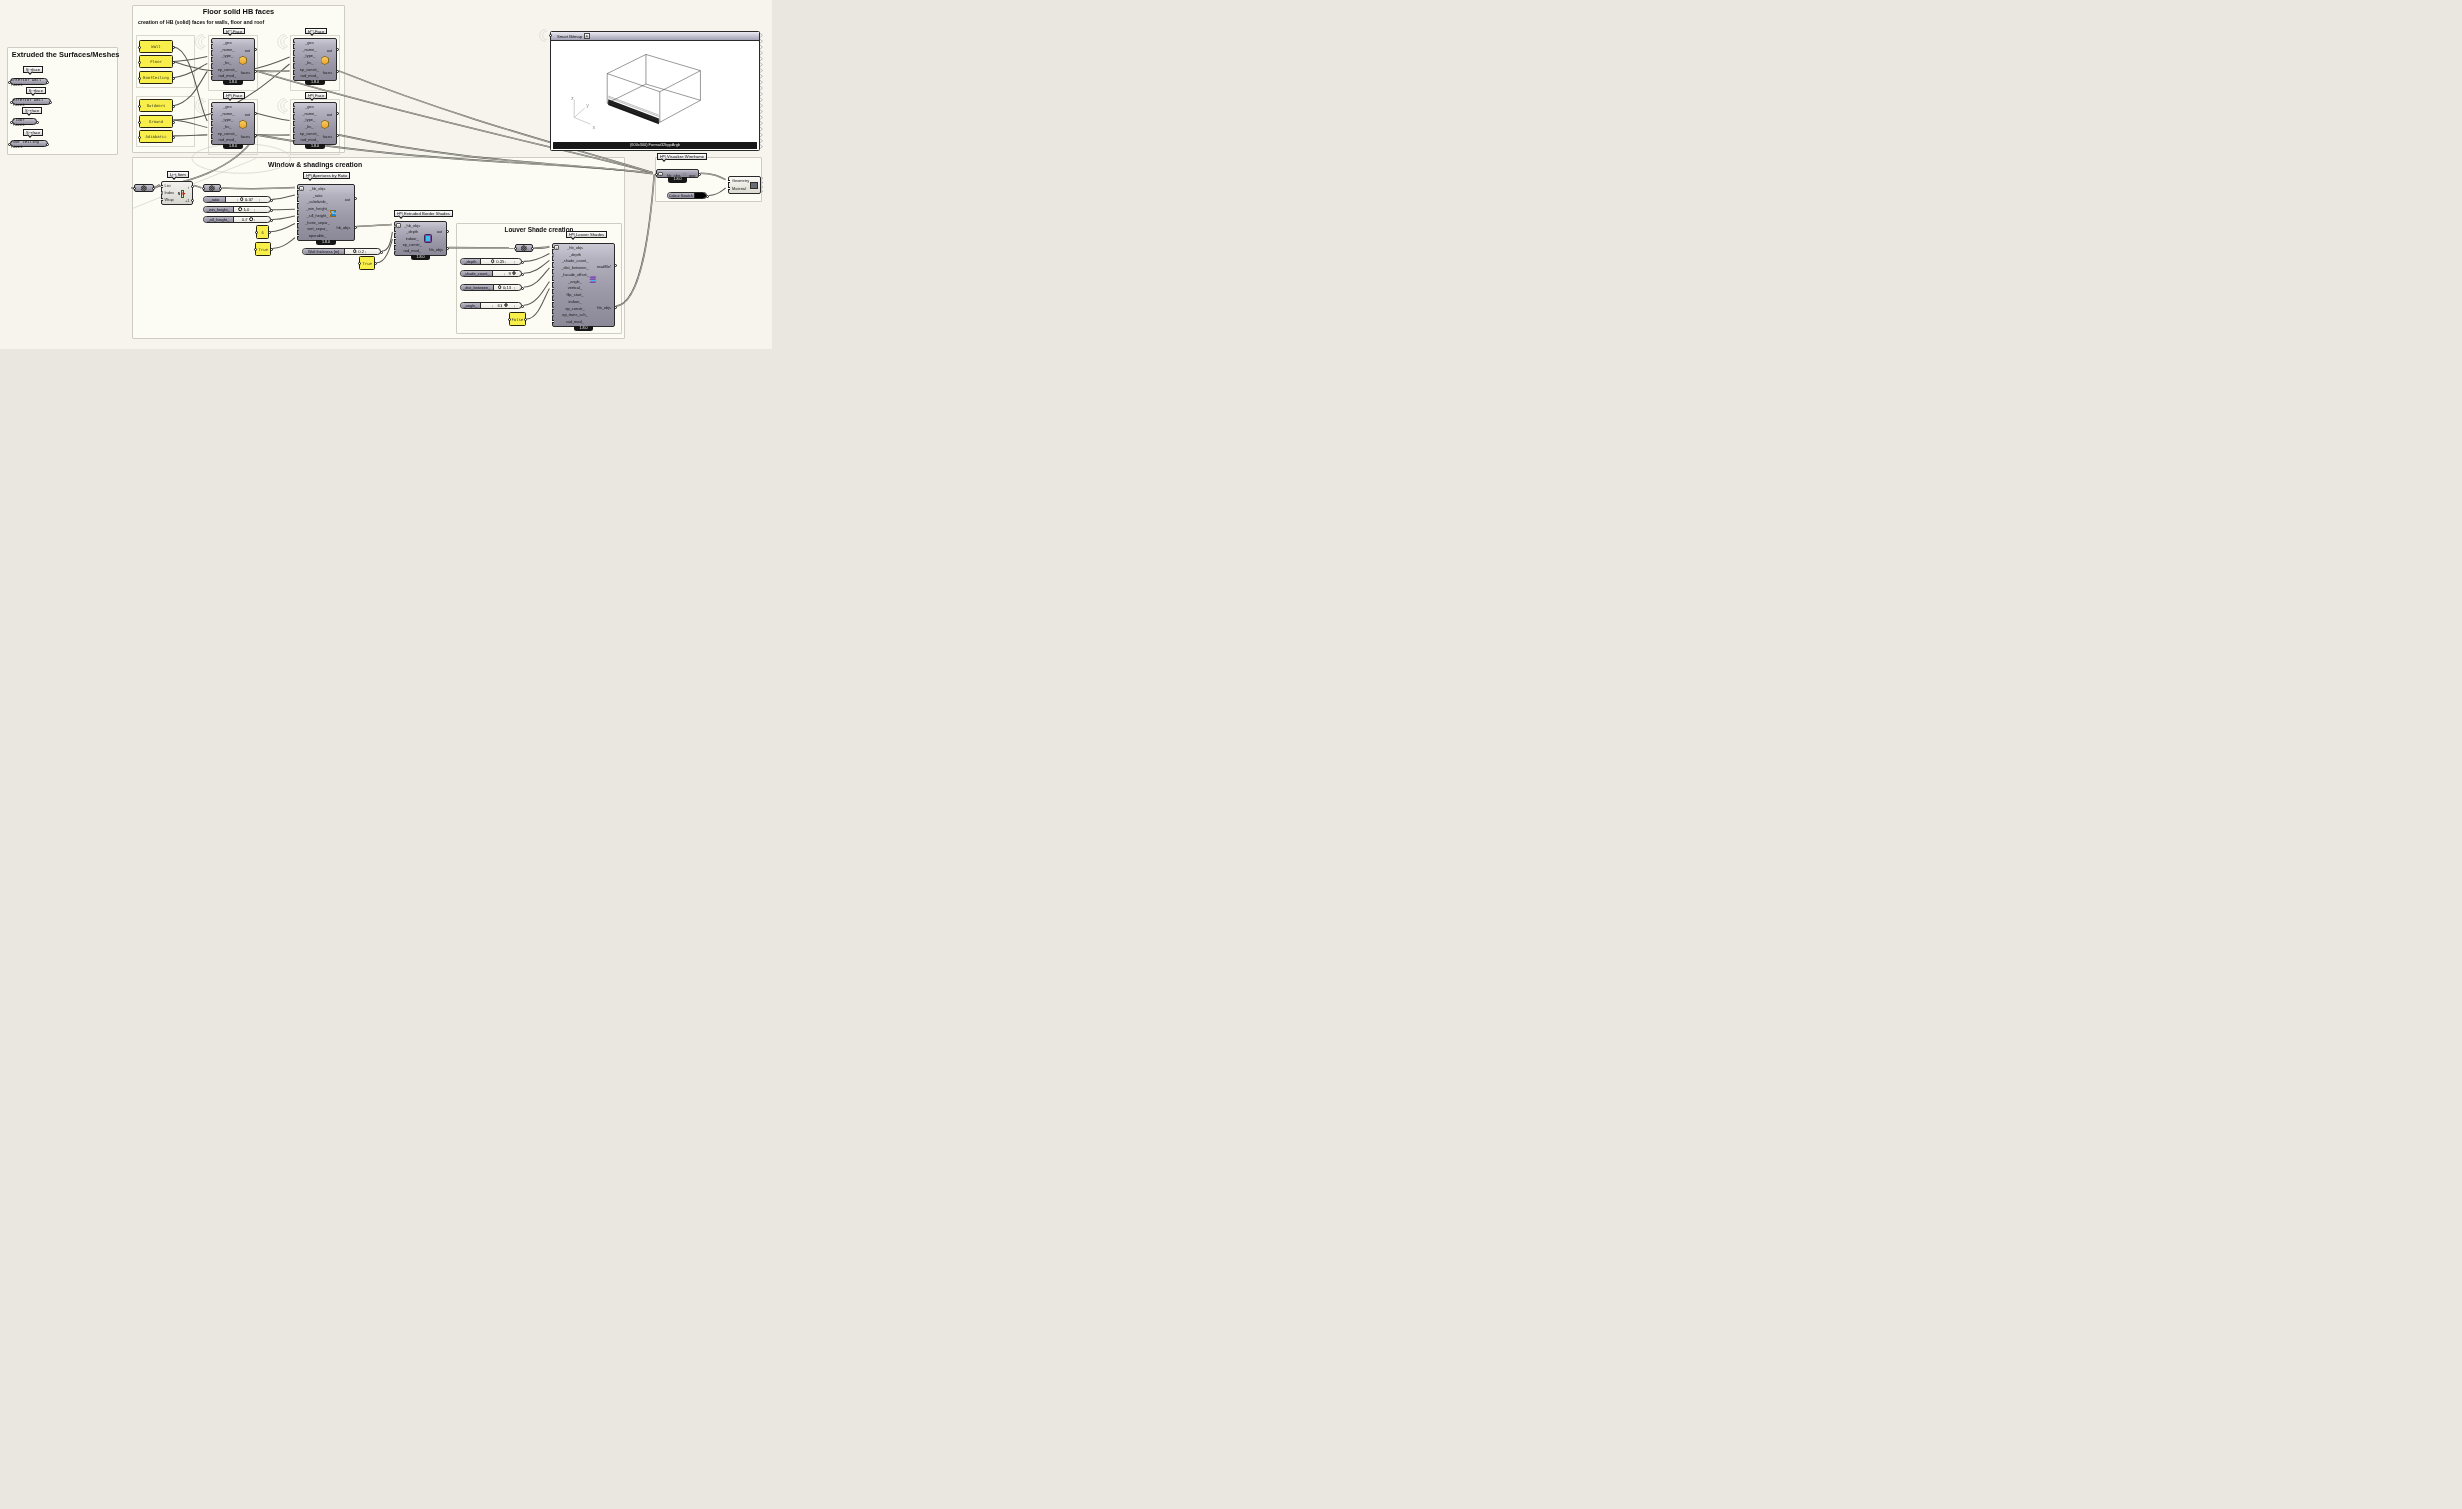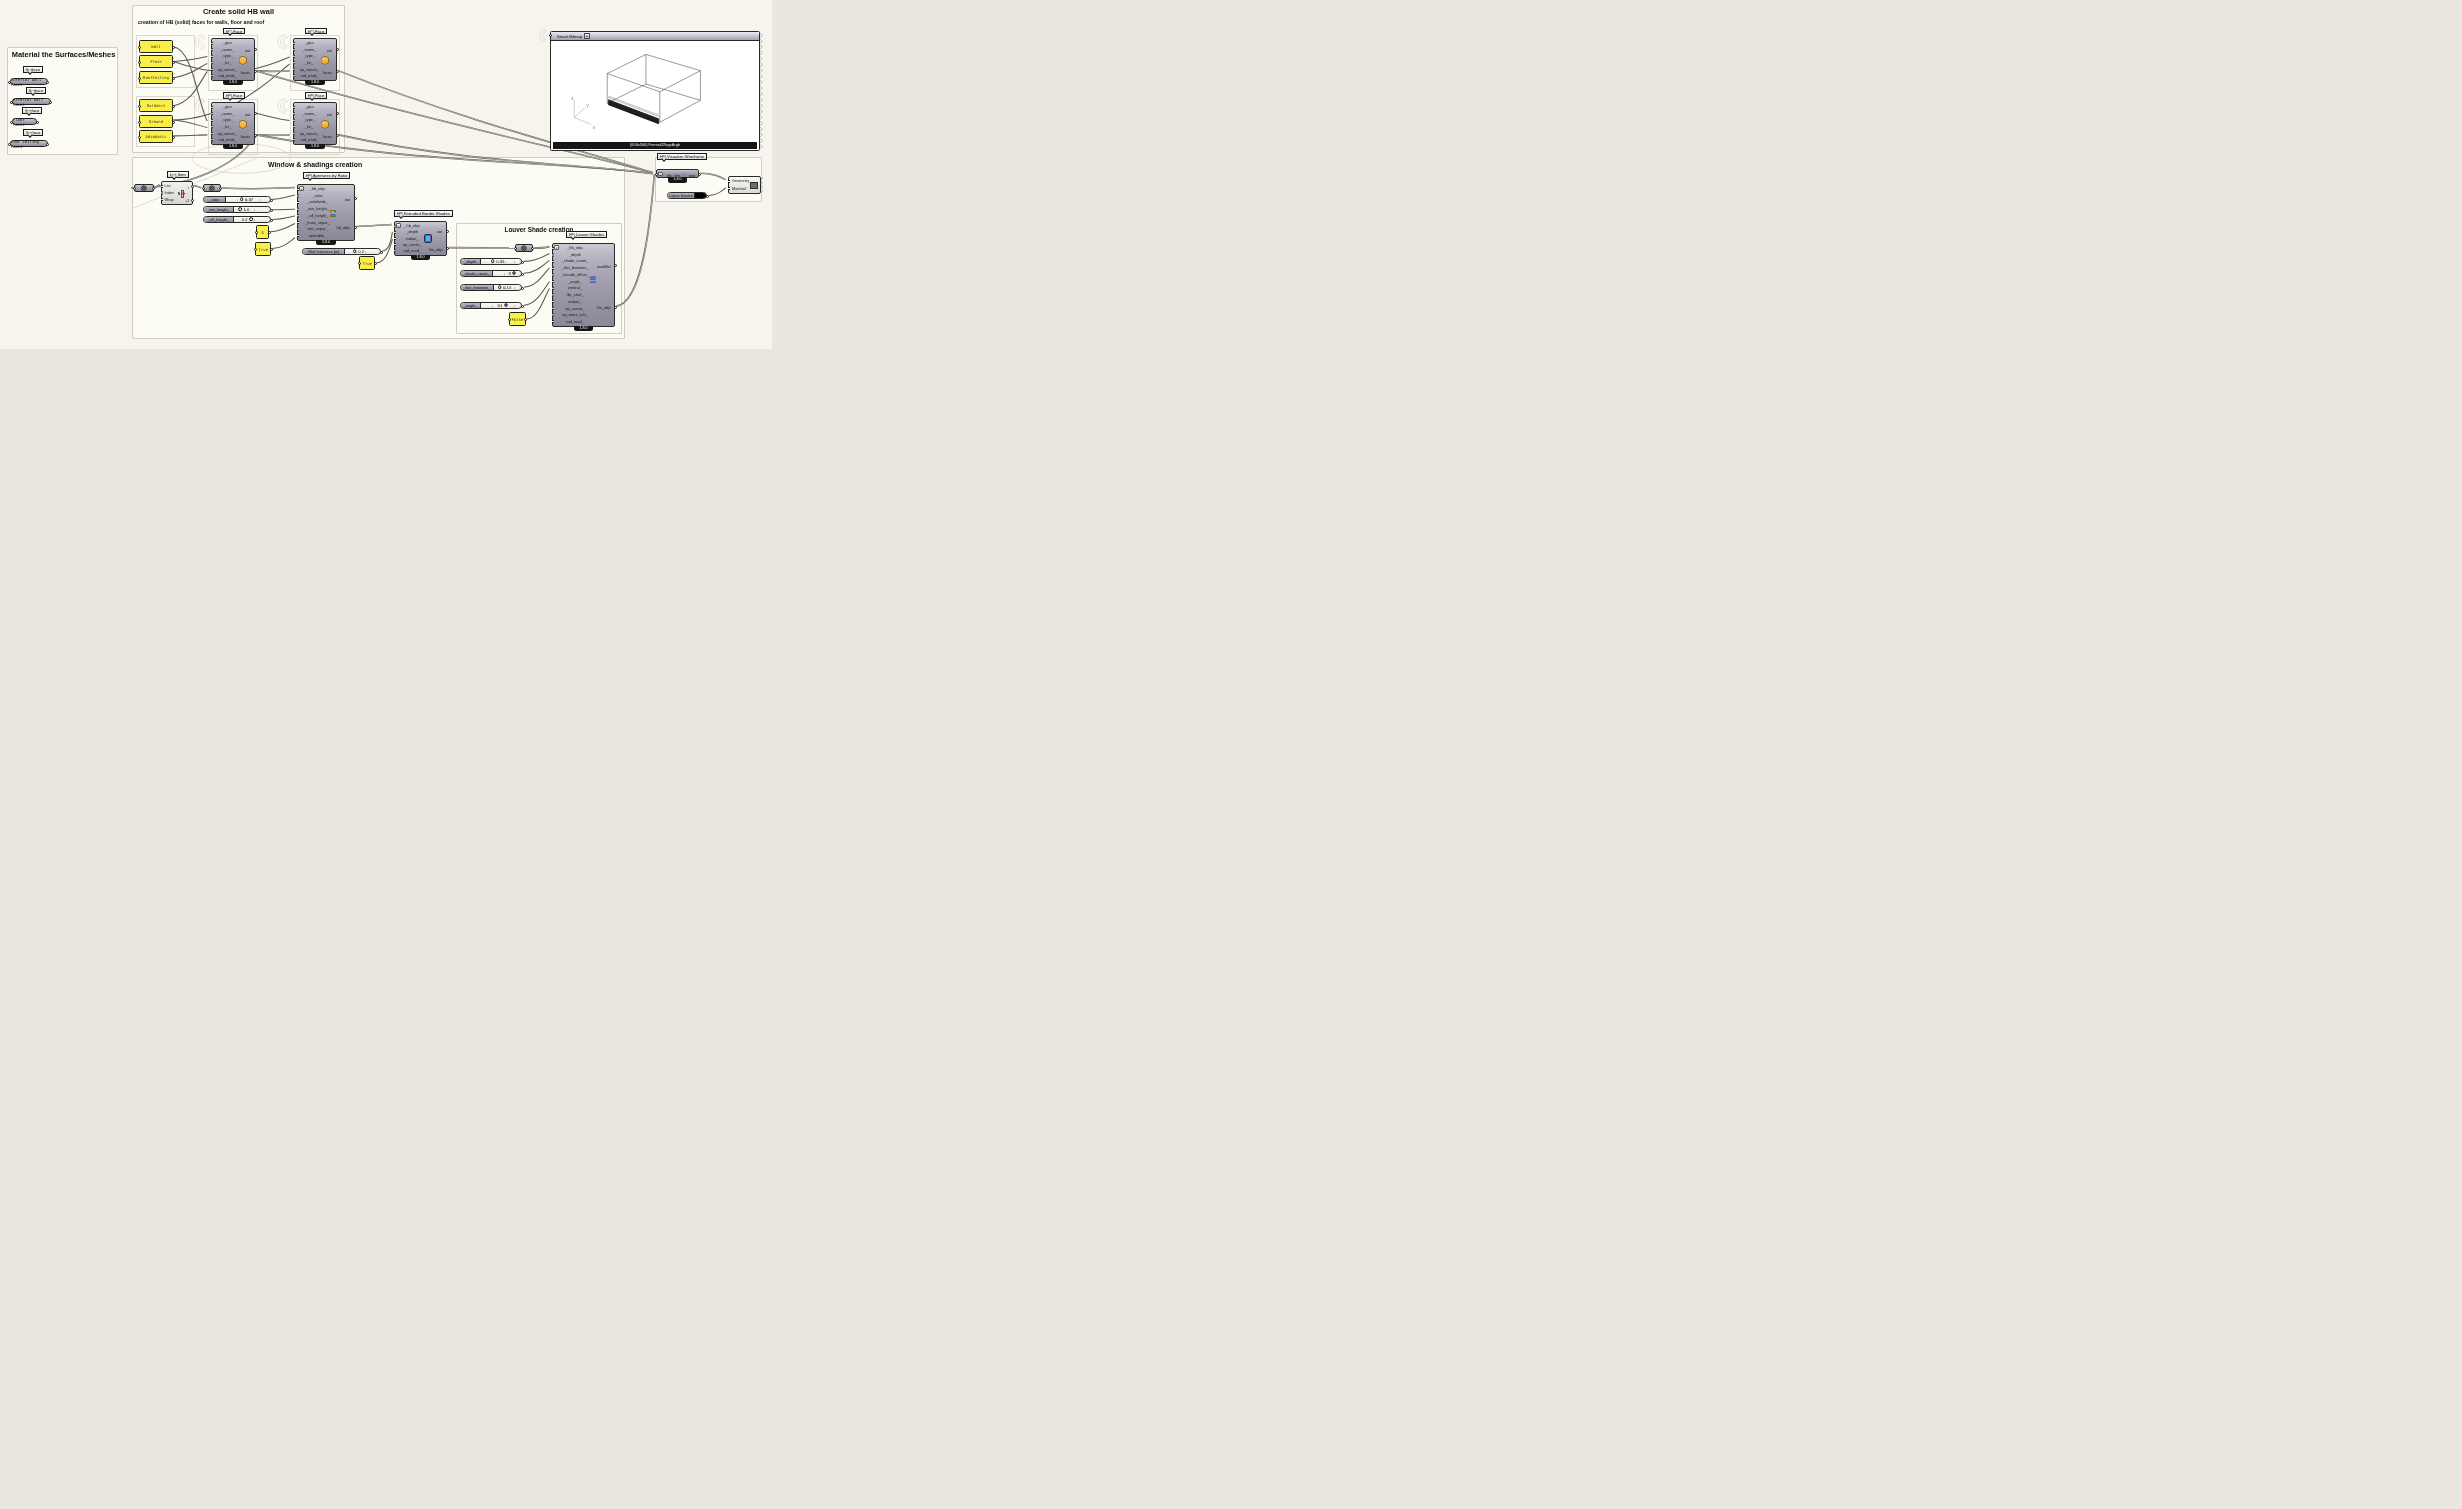--- a/index.html
+++ b/index.html
@@ -200,21 +200,21 @@
       <use href="#q22" class="wi"></use>
     <use href="#q23" class="wo"></use>
       <use href="#q23" class="wi"></use>
     <use href="#q24" class="wo"></use>
       <use href="#q24" class="wi"></use>
     <use href="#q25" class="wo"></use>
       <use href="#q25" class="wi"></use>
   </svg>
 
   <div class="grp" style="left:6.9px;top:47px;width:111px;height:108px;"></div>
-  <div class="gt" style="left:11.8px;top:50px;font-size:7.4px;">Material the Surfaces/Meshes</div>
+  <div class="gt" style="left:11.8px;top:50px;font-size:7.4px;">Extruded the Surfaces/Meshes</div>
   <div class="tag" style="left:22.7px;top:66px;">Surface</div>
   <div class="pill" style="left:9.8px;top:78px;width:38px;">
     <i class="iport" style="top:2px;"></i>
     <span>interior wall faces</span>
     <i class="oport" style="top:2px;"></i>
   </div>
   <div class="tag" style="left:25.6px;top:87px;">Surface</div>
   <div class="pill" style="left:11.8px;top:98px;width:39px;">
     <i class="iport" style="top:2px;"></i>
     <span>exterior wall faces</span>
@@ -227,21 +227,21 @@
     <i class="oport" style="top:2px;"></i>
   </div>
   <div class="tag" style="left:23px;top:129px;">Surface</div>
   <div class="pill" style="left:9.8px;top:140px;width:38px;">
     <i class="iport" style="top:2px;"></i>
     <span>roof ceiling faces</span>
     <i class="oport" style="top:2px;"></i>
   </div>
 
   <div class="grp" style="left:132px;top:4.9px;width:213px;height:148px;"></div>
-  <div class="gt" style="left:132px;top:6.9px;width:213px;text-align:center;font-size:7.4px;">Create solid HB wall</div>
+  <div class="gt" style="left:132px;top:6.9px;width:213px;text-align:center;font-size:7.4px;">Floor solid HB faces</div>
   <div class="gsub" style="left:138px;top:18.7px;font-size:5.2px;font-weight:bold;">creation of HB (solid) faces for walls, floor and roof</div>
   <div class="sub" style="left:136px;top:35px;width:59px;height:53px;"></div>
   <div class="sub" style="left:136px;top:96px;width:59px;height:51px;"></div>
   <div class="sub" style="left:208px;top:35px;width:50px;height:56px;"></div>
   <div class="sub" style="left:208px;top:99px;width:50px;height:56px;"></div>
   <div class="sub" style="left:290px;top:35px;width:50px;height:56px;"></div>
   <div class="sub" style="left:290px;top:99px;width:50px;height:56px;"></div>
 
   <div class="panel" style="left:139px;top:40px;width:34px;height:13.3px;">
     <i class="iport" style="top:4.9px;"></i>

